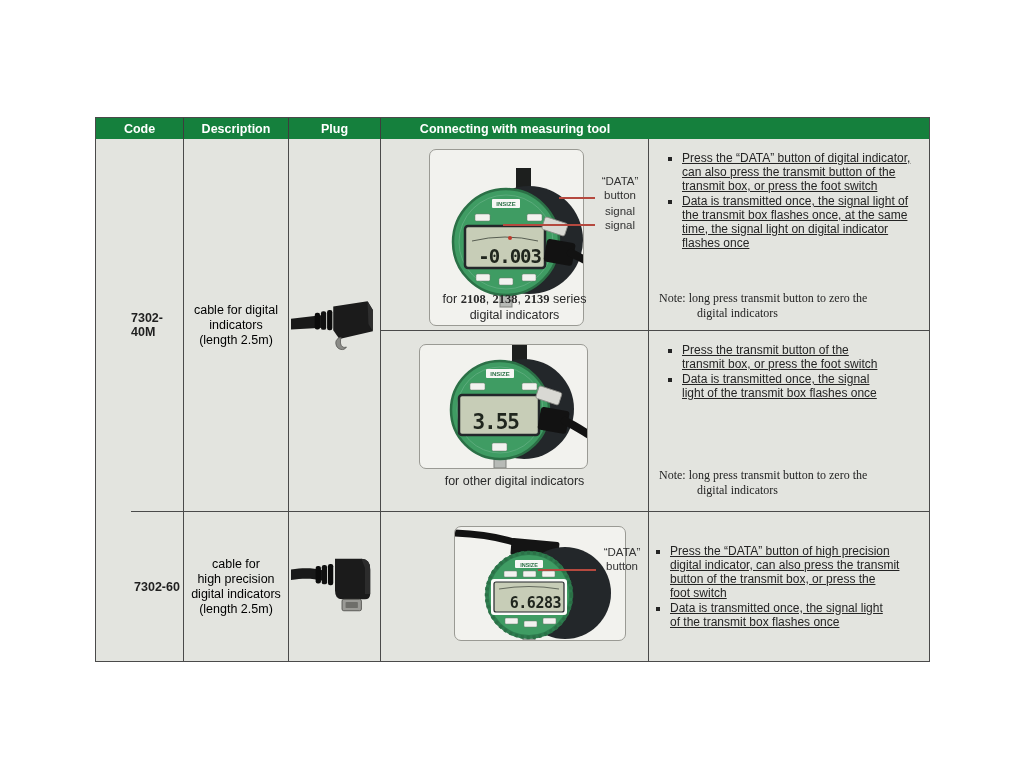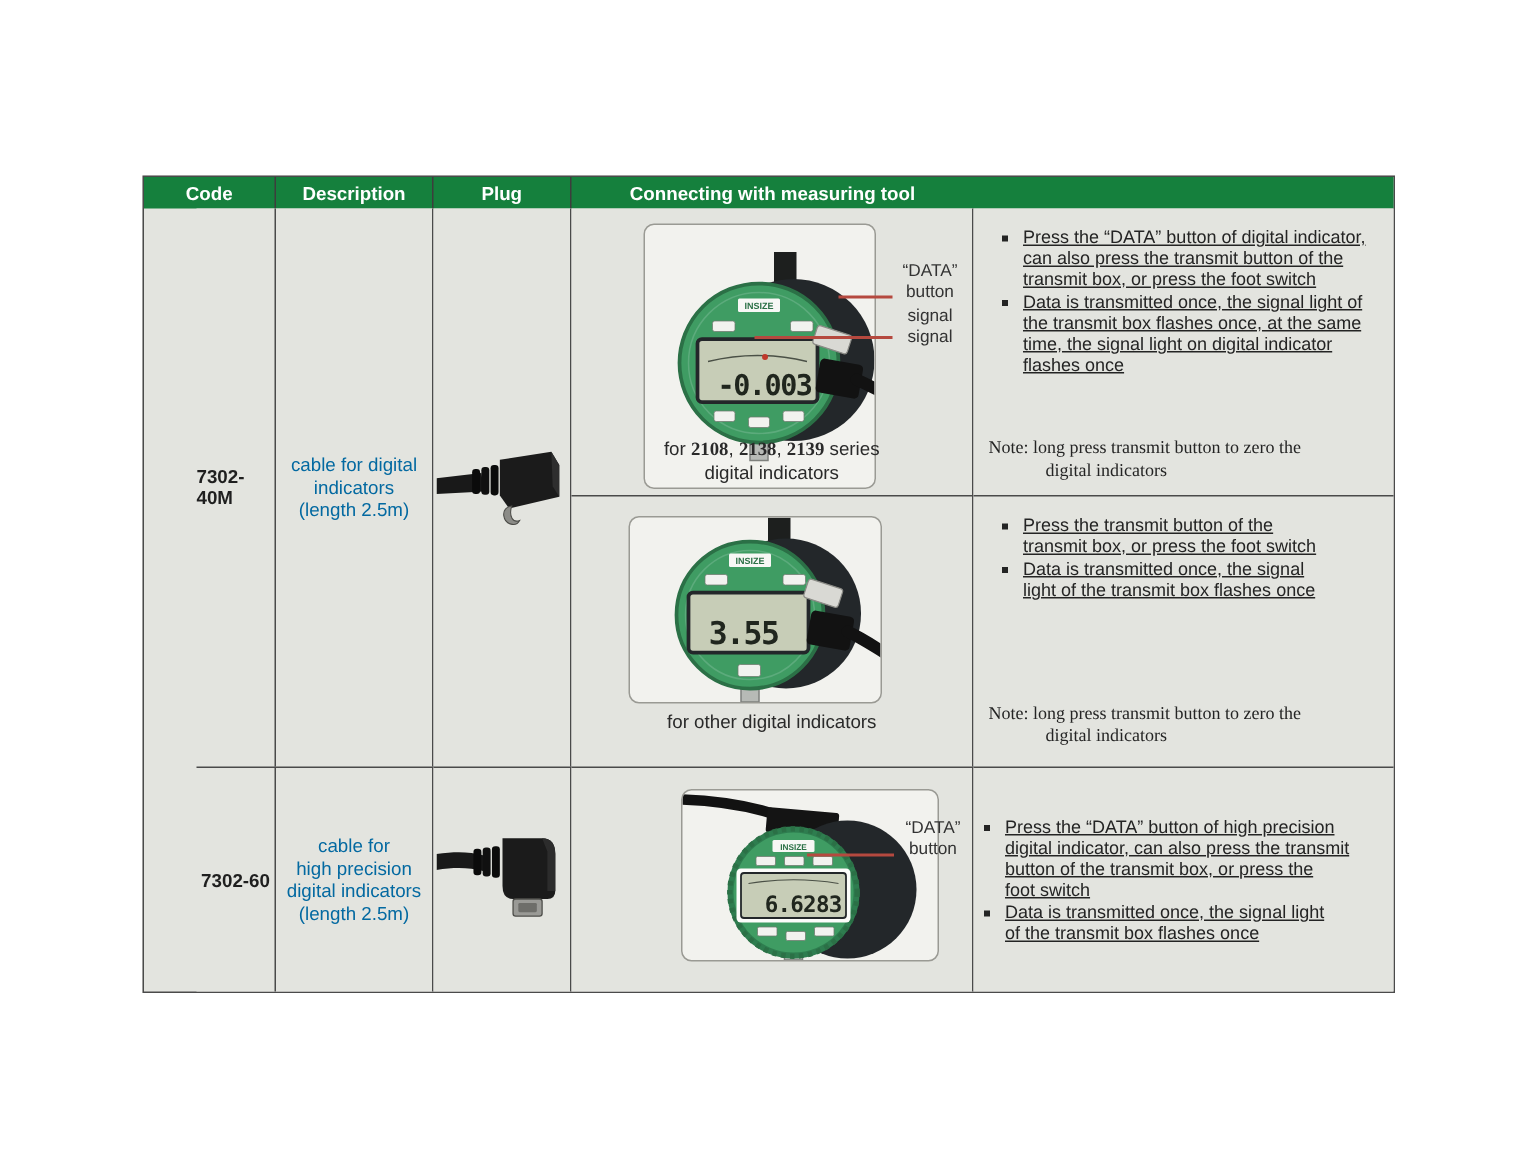--- a/index.html
+++ b/index.html
@@ -11,21 +11,21 @@
   .hdr { display:grid; grid-template-columns:88px 105px 92px 268px 1fr; height:21px; background:#15803d; }
   .hdr .hcell { display:flex; align-items:center; justify-content:center; color:#ffffff; font-weight:bold; font-size:12.5px; border-right:1px solid #3d3d3d; }
   .hdr .hcell:last-child { border-right:none; }
 
   .tbody { display:grid; grid-template-columns:88px 105px 92px 268px 1fr; grid-template-rows:372px 150px; }
   .cell { border-right:1px solid #4a4a4a; position:relative; background:#e3e4df; }
   .cell.last { border-right:none; }
   .cell.r2 { border-top:1px solid #4a4a4a; }
 
   .code-cell { display:flex; align-items:center; justify-content:center; font-weight:bold; font-size:12.5px; color:#1f1f1f;margin-left:35px; }
-  .desc-cell { display:flex; align-items:center; justify-content:center; text-align:center; font-size:12.5px; color:#0369a1; line-height:15px; white-space:pre-line; }
+  .desc-cell { display:flex; align-items:center; justify-content:center; text-align:center; font-size:12.5px; color:#000000; line-height:15px; white-space:pre-line; }
   .plug-cell { display:flex; align-items:center; justify-content:center; }
 
   .split { display:flex; flex-direction:column; height:100%; }
   .sec-a { height:192px; border-bottom:1px solid #4a4a4a; position:relative; }
   .sec-b { flex:1; position:relative; }
 
   .img-frame { position:absolute; border:1px solid #9a9a94; border-radius:7px; background:#f2f2ee; overflow:hidden; }
   .img-frame svg { display:block; width:100%; height:100%; }
 
   .caption { position:absolute; left:0; width:100%; text-align:center; font-size:12.5px; color:#2a2a2a; line-height:15.5px; }

